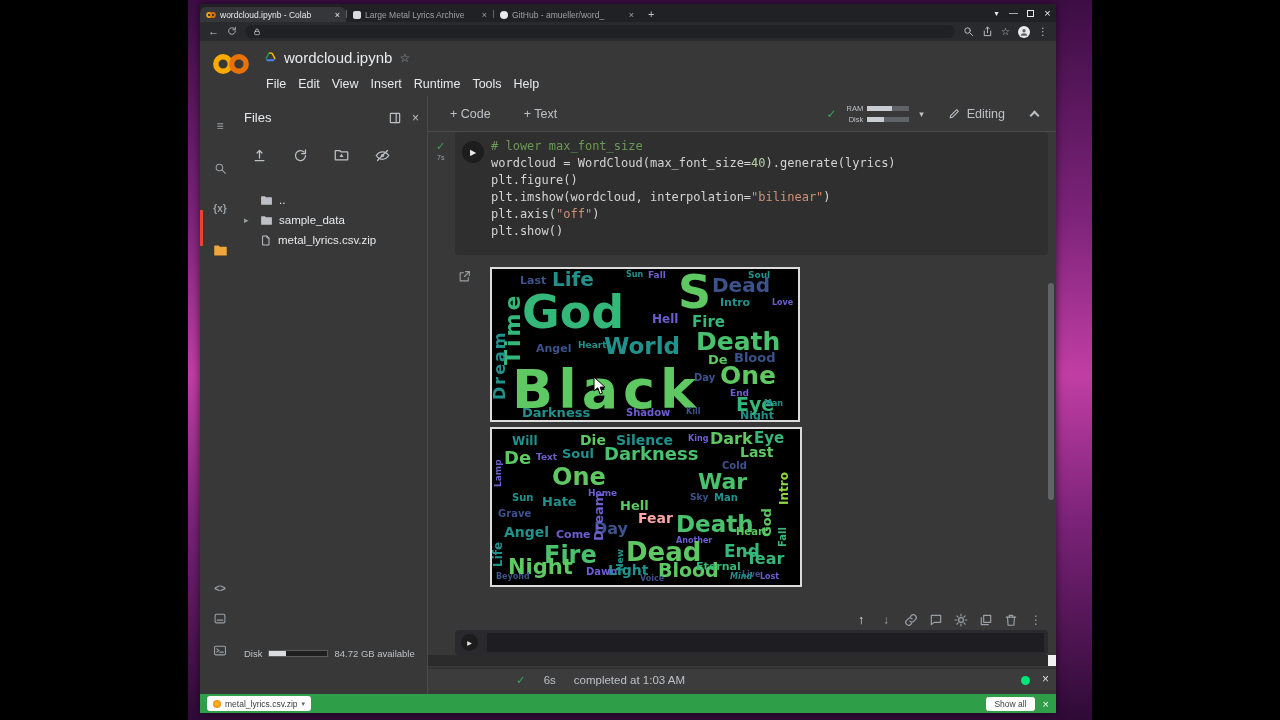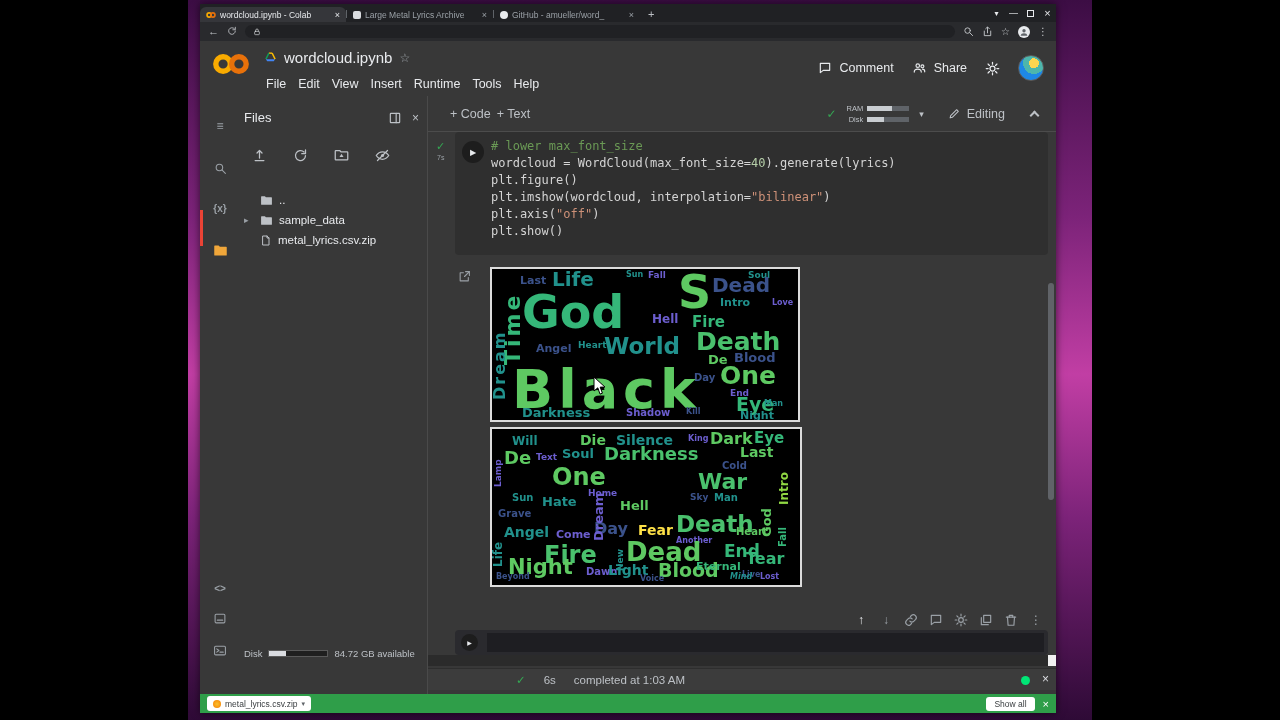--- a/index.html
+++ b/index.html
@@ -52,21 +52,21 @@
 .tree{position:absolute;left:40px;right:1px;top:94px;color:#e8eaed;font-size:11.5px}
 .tree-row{height:20px;display:flex;align-items:center;gap:6px;padding-left:20px;position:relative}
 .tree-chev{position:absolute;left:4px;color:#9aa0a6;font-size:9px}
 .tree-ic{color:#bdc1c6;display:flex}
 .disk-row{position:absolute;left:44px;right:4px;top:552px;display:flex;align-items:center;gap:6px;font-size:9.5px;color:#bdc1c6}
 .disk-bar{width:60px;height:7px;background:#1f1f1f;border:1px solid #5a5a5a;position:relative;flex:none}
 .disk-fill{position:absolute;left:0;top:0;bottom:0;background:#dadce0}
 
 
 .main{position:absolute;left:228px;top:92px;right:0;bottom:19px;background:#383838}
-.nb-toolbar{position:absolute;left:0;top:0;right:0;height:36px;background:#383838;border-bottom:1px solid #4c4c4c;display:flex;align-items:center;padding:0 14px 0 22px;gap:6px}
+.nb-toolbar{position:absolute;left:0;top:0;right:0;height:36px;background:#383838;border-bottom:1px solid #4c4c4c;display:flex;align-items:center;padding:0 14px 0 22px;gap:33px}
 .addcell{color:#bdc1c6;font-size:12.5px;display:flex;gap:5px;align-items:center}
 .tb-right{margin-left:auto;display:flex;align-items:center;gap:10px}
 .tb-check{color:#34a853;font-size:12px}
 .resource{display:flex;flex-direction:column;gap:2px}
 .res-row{display:flex;align-items:center;gap:4px;font-size:7.5px;color:#bdc1c6;justify-content:flex-end}
 .res-bar{width:42px;height:5px;background:#5f6368;position:relative}
 .res-fill{position:absolute;left:0;top:0;bottom:0;background:#c9cdd1}
 .caret{color:#bdc1c6;font-size:9px}
 .editing{display:flex;align-items:center;gap:6px;color:#bdc1c6;font-size:12.5px;margin-left:14px}
 .chev-up{width:7px;height:7px;border-top:2px solid #bdc1c6;border-left:2px solid #bdc1c6;transform:rotate(45deg);margin:3px 4px 0 16px}
@@ -200,42 +200,20 @@
         <span class="star">☆</span>
       </div>
       <div class="menu-row">
         <span class="menu-item">File</span>
         <span class="menu-item">Edit</span>
         <span class="menu-item">View</span>
         <span class="menu-item">Insert</span>
         <span class="menu-item">Runtime</span>
         <span class="menu-item">Tools</span>
         <span class="menu-item">Help</span>
-      </div>
-      <div class="header-right">
-        <span class="hr-item">
-          <svg class="ic" width="14" height="14" viewBox="0 0 24 24">
-              <path d="M4 4h16v12H9l-5 4z"></path>
-            </svg>
-          <span>Comment</span>
-        </span>
-        <span class="hr-item">
-          <svg class="ic" width="15" height="14" viewBox="0 0 24 24">
-              <circle cx="9" cy="8" r="3"></circle>
-              <path d="M3 19c0-3 3-5 6-5s6 2 6 5"></path>
-              <circle cx="17" cy="9" r="2.5"></circle>
-              <path d="M17 14c2.5 0 4 2 4 4.5"></path>
-            </svg>
-          <span>Share</span>
-        </span>
-        <svg class="ic" width="15" height="15" viewBox="0 0 24 24">
-            <circle cx="12" cy="12" r="4"></circle>
-            <path d="M12 2v3M12 19v3M2 12h3M19 12h3M4.9 4.9l2.2 2.2M16.9 16.9l2.2 2.2M19.1 4.9l-2.2 2.2M7.1 16.9l-2.2 2.2"></path>
-          </svg>
-        <span class="avatar"></span>
       </div>
     </div>
 
     <div class="sidebar">
       <span class="rail-icon" style="top:20px">≡</span>
       <span class="rail-icon" style="top:62px">
           <svg class="ic" width="13" height="13" viewBox="0 0 24 24">
             <circle cx="10" cy="10" r="6"></circle>
             <path d="M15 15l6 6"></path>
           </svg>
@@ -430,21 +408,21 @@
           <span class="wc-word" style="left: 96px; top: 60px; font-size: 9px; color: rgb(108, 94, 207);">Home</span>
           <span class="wc-word" style="left: 50px; top: 66px; font-size: 13px; color: rgb(33, 145, 140);">Hate</span>
           <span class="wc-word" style="left: 20px; top: 64px; font-size: 10px; color: rgb(33, 145, 140);">Sun</span>
           <span class="wc-word" style="left: 198px; top: 64px; font-size: 9px; color: rgb(59, 82, 139);">Sky</span>
           <span class="wc-word" style="left: 222px; top: 64px; font-size: 10px; color: rgb(33, 145, 140);">Man</span>
           <span class="wc-word" style="left: 6px; top: 80px; font-size: 10px; color: rgb(59, 82, 139);">Grave</span>
           <span class="wc-word" style="left: 128px; top: 70px; font-size: 13px; color: rgb(94, 201, 98);">Hell</span>
           <span class="wc-word" style="left: 12px; top: 96px; font-size: 14px; color: rgb(33, 145, 140);">Angel</span>
           <span class="wc-word" style="left: 64px; top: 100px; font-size: 11px; color: rgb(108, 94, 207);">Come</span>
           <span class="wc-word" style="left: 102px; top: 92px; font-size: 16px; color: rgb(59, 82, 139);">Day</span>
-          <span class="wc-word" style="left: 146px; top: 94px; font-size: 14px; color: #fde047; text-align: center;">Fear</span>
+          <span class="wc-word" style="left: 146px; top: 82px; font-size: 14px; color: #fca5a5; text-align: center;">Fear</span>
           <span class="wc-word" style="left: 184px; top: 84px; font-size: 23px; color: rgb(74, 193, 109);">Death</span>
           <span class="wc-word" style="left: 244px; top: 98px; font-size: 10px; color: rgb(94, 201, 98);">Heart</span>
           <span class="wc-word" style="left: 184px; top: 108px; font-size: 8px; color: rgb(108, 94, 207);">Another</span>
           <span class="wc-word" style="left: 250px; top: 108px; font-size: 8px; color: rgb(59, 82, 139); margin-top: 34px;">Live</span>
           <span class="wc-word" style="left: 134px; top: 110px; font-size: 26px; color: rgb(94, 201, 98);">Dead</span>
           <span class="wc-word" style="left: 232px; top: 114px; font-size: 17px; color: rgb(53, 183, 121);">End</span>
           <span class="wc-word" style="left: 52px; top: 114px; font-size: 24px; color: rgb(74, 193, 109);">Fire</span>
           <span class="wc-word" style="left: 16px; top: 128px; font-size: 21px; color: rgb(94, 201, 98);">Night</span>
           <span class="wc-word" style="left: 94px; top: 138px; font-size: 10px; color: rgb(108, 94, 207);">Dawn</span>
           <span class="wc-word" style="left: 116px; top: 134px; font-size: 14px; color: rgb(33, 145, 140);">Light</span>

